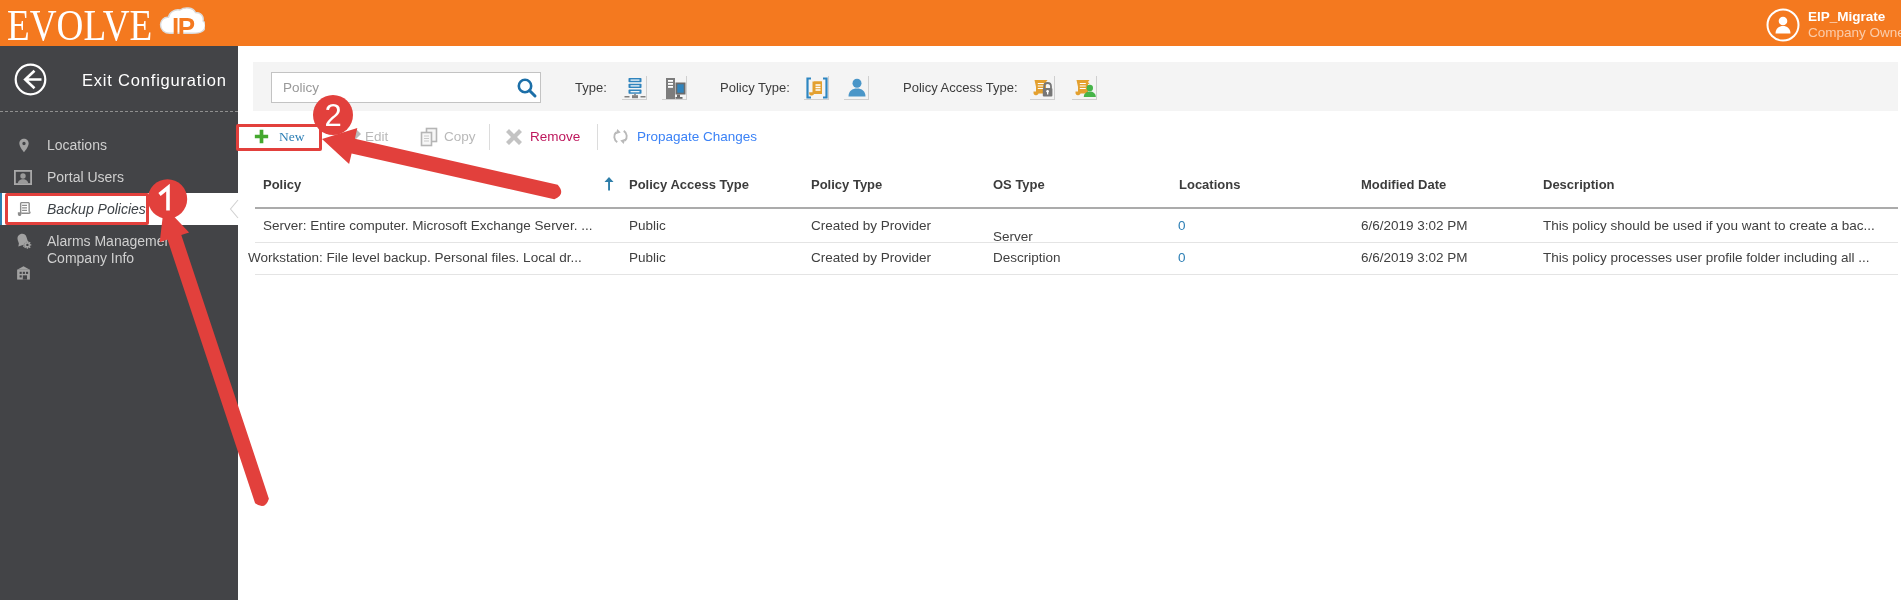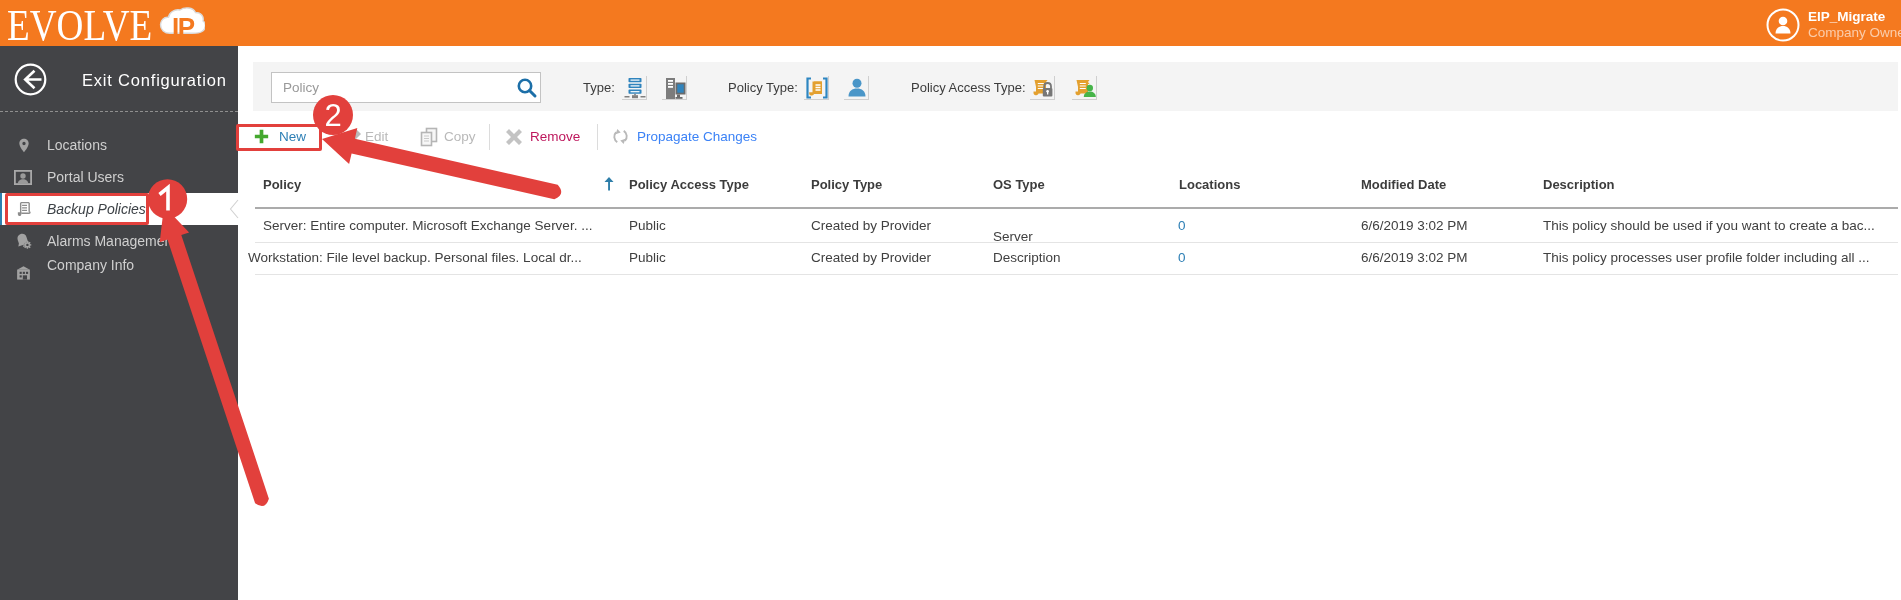--- a/index.html
+++ b/index.html
@@ -15,21 +15,21 @@
 #dash { position:absolute; left:0px; top:111px; width:238px; border-top:1px dashed #8f8f8f; }
 .mitem { position:absolute; left:47px; width:200px; height:32px; line-height:32px;
   color:#cfcfcf; font-size:14px; white-space:nowrap; }
 #activerow { position:absolute; left:0; top:193px; width:238px; height:32px; background:#fff; }
 #activerow .bluebar { position:absolute; left:0; top:0; width:2px; height:32px; background:#2e7fb0; }
 .redbox { position:absolute; border:3px solid #e2403c; border-radius:2px; background:transparent; }
 #filterbar { position:absolute; left:253px; top:62px; width:1645px; height:49px; background:#f4f4f4; }
 #searchbox { position:absolute; left:271px; top:72px; width:270px; height:31px; background:#fff;
   border:1px solid #c3c3c3; }
 #searchph { position:absolute; left:283px; top:72px; height:31px; line-height:31px; color:#999; font-size:13.5px; }
-.flabel { position:absolute; top:72px; height:31px; line-height:31px; color:#3c3c3c; font-size:13px; white-space:nowrap;margin-left:8px; }
+.flabel { position:absolute; top:72px; height:31px; line-height:31px; color:#3c3c3c; font-size:13px; white-space:nowrap; }
 .iconbtn { position:absolute; top:76px; width:25px; height:24px;
   border-right:1.5px solid #cfcfcf; border-bottom:1.5px solid #cfcfcf; }
 .tbtxt { position:absolute; top:121px; height:32px; line-height:32px; font-size:13.5px; white-space:nowrap; }
 .tbsep { position:absolute; top:124px; width:1px; height:26px; background:#dcdcdc; }
 .hdr { position:absolute; top:170px; height:30px; line-height:30px; font-weight:bold;
   font-size:13px; color:#3c3c3c; white-space:nowrap; }
 #hdrline { position:absolute; left:255px; top:207px; width:1643px; height:2px; background:#ababab; }
 .cell { position:absolute; height:30px; line-height:30px; font-size:13.5px; color:#404040; white-space:nowrap; }
 .rowline { position:absolute; left:255px; width:1643px; height:1px; background:#e4e4e4; }
 </style>
@@ -48,21 +48,21 @@
 </svg>
 <div id="exittext">Exit Configuration</div>
 <div id="dash"></div>
 <div class="mitem" style="top:129px">Locations</div>
 <div class="mitem" style="top:161px">Portal Users</div>
 <div id="activerow">
     <div class="bluebar"></div>
   </div>
 <div class="mitem" style="top:193px; color:#3d4247;font-style:italic;">Backup Policies</div>
 <div class="mitem" style="top:225px">Alarms Management</div>
-<div class="mitem" style="top:249px">Company Info</div>
+<div class="mitem" style="top:242px">Company Info</div>
 <svg class="abs" style="left:229px;top:199px" width="10" height="20" viewBox="0 0 10 20">
   <path d="M9 1 L1.5 10 L9 19" fill="#fff" stroke="#d2d2d2" stroke-width="1.1"></path>
 </svg>
 
 <svg class="abs" style="left:16px;top:137px" width="16" height="17" viewBox="0 0 24 24">
   <path d="M12 2C8.1 2 5 5.1 5 9c0 5.2 7 13 7 13s7-7.8 7-13c0-3.9-3.1-7-7-7zm0 9.5A2.5 2.5 0 1 1 12 6.5a2.5 2.5 0 0 1 0 5z" fill="#a2a2a2"></path>
 </svg>
 <svg class="abs" style="left:14px;top:170px" width="18" height="15" viewBox="0 0 24 20">
   <rect x="1.2" y="1.2" width="21.6" height="17.6" fill="none" stroke="#a8a8a8" stroke-width="2.4"></rect>
   <circle cx="12" cy="8" r="3.6" fill="#9a9a9a"></circle>
@@ -174,21 +174,21 @@
   <path d="M5.8 6.5 h6 M5.8 9 h6 M5.8 11.5 h6" stroke="#fff" stroke-width="1.2"></path>
   <g>
       <circle cx="15.8" cy="11" r="3.2" fill="#46b449"></circle>
   <path d="M9.8 20 c0-3.8 2.7-5.6 6-5.6 s6 1.8 6 5.6z" fill="#46b449"></path>
     </g>
 </svg>
 
 <svg class="abs" style="left:254px;top:129px" width="15" height="15" viewBox="0 0 18 18">
   <path d="M6.8 1 h4.4 v5.8 h5.8 v4.4 h-5.8 V17 H6.8 V11.2 H1 V6.8 h5.8z" fill="#44a82e"></path>
 </svg>
-<div class="tbtxt" style="left:279px; color:#2d7fb5;">New</div>
+<div class="tbtxt" style="left:279px; color:#2d7fb5;font-family:Liberation Serif, serif;">New</div>
 <div class="redbox" style="left:236px;top:123.5px;width:86px;height:27.5px;"></div>
 <svg class="abs" style="left:343px;top:127px" width="20" height="20" viewBox="0 0 20 20">
   <path d="M13 2 l5 5 -10 10 -6 1 1-6z" fill="#b9b9b9"></path>
   <path d="M3 17 l3.5-0.7 -2.8-2.8z" fill="#8f8f8f"></path>
 </svg>
 <div class="tbtxt" style="left:365px; color:#b9b9b9;">Edit</div>
 <svg class="abs" style="left:419px;top:127px" width="20" height="20" viewBox="0 0 20 20">
   <rect x="7.5" y="1.5" width="10" height="13" fill="#f7f7f7" stroke="#b5b5b5" stroke-width="1.6"></rect>
   <rect x="2.5" y="5.5" width="10" height="13" fill="#f7f7f7" stroke="#b5b5b5" stroke-width="1.6"></rect>
   <path d="M5 9 h5 M5 11.5 h5 M5 14 h5" stroke="#c9c9c9" stroke-width="1.2"></path>

